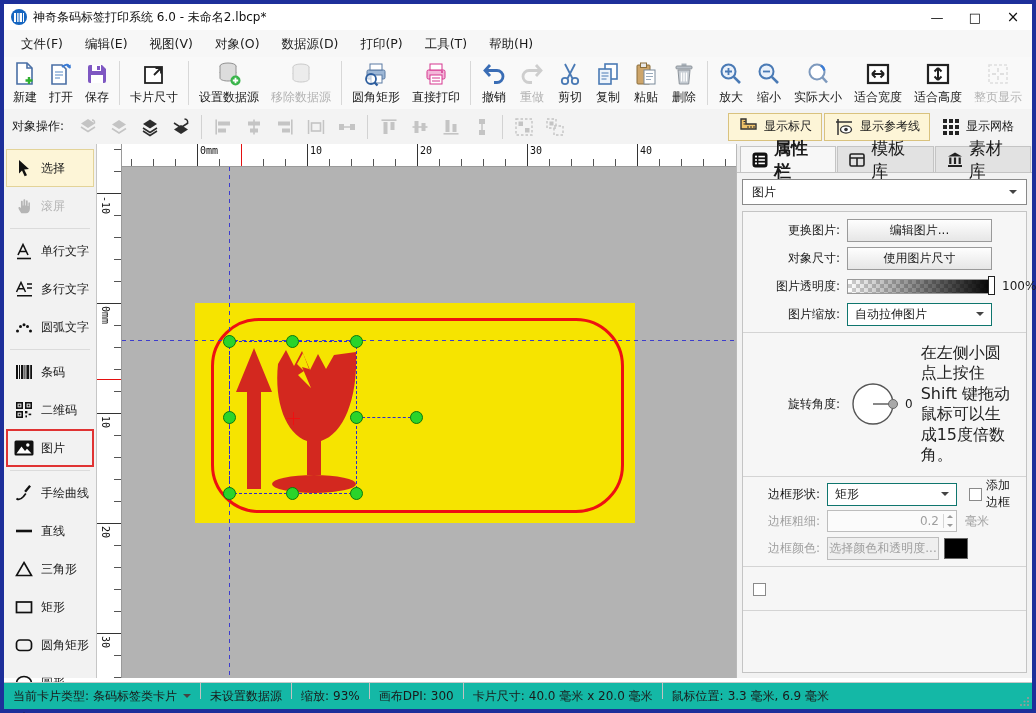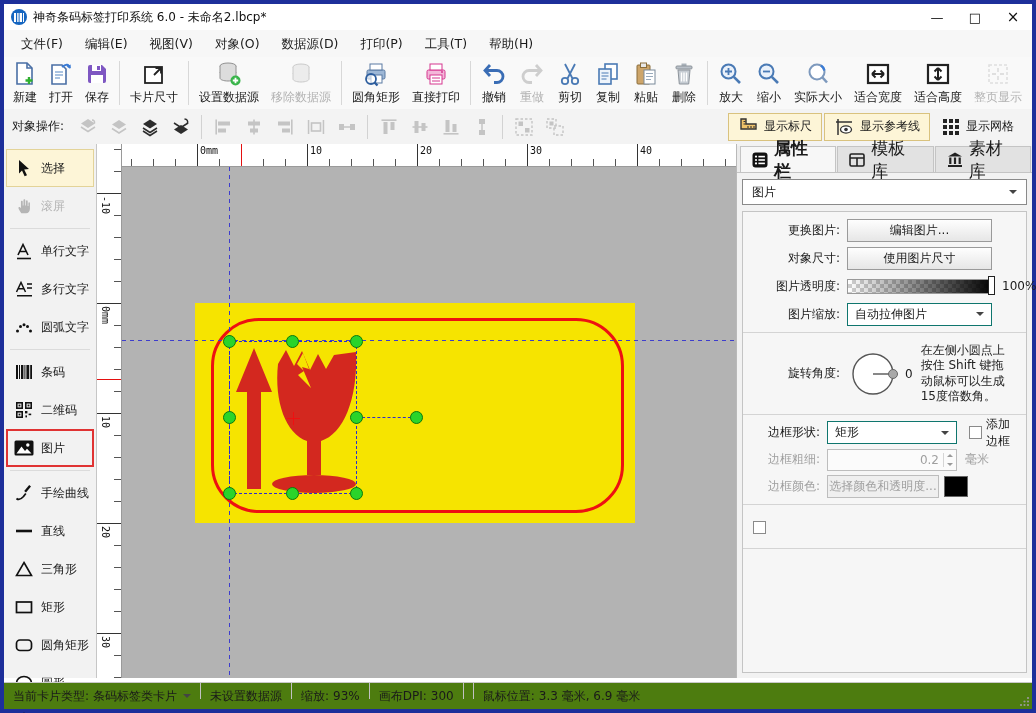--- a/index.html
+++ b/index.html
@@ -81,32 +81,32 @@
 .plabel.dis,.dis{color:#9f9f9f}
 .pbtn{flex:none;width:145px;height:23px;background:linear-gradient(#fefefe,#e6e6e6);border:1px solid #9a9a9a;display:flex;align-items:center;justify-content:center;box-sizing:border-box}
 .pbtn.disabled{color:#9f9f9f;background:#efefef;border-color:#bdbdbd}
 .pslider{width:145px;height:13px;border:1px solid #999;position:relative;flex:none;
   background:linear-gradient(to right,rgba(0,0,0,0),#000),conic-gradient(#cfcfcf 25%,#fff 0 50%,#cfcfcf 0 75%,#fff 0) 0 0/8px 8px}
 .shandle{position:absolute;right:-2px;top:-4px;width:7px;height:19px;background:#fff;border:1px solid #222;box-sizing:border-box}
 .pselect{height:23px;background:#fff;border:1px solid #0f766e;display:flex;align-items:center;padding:0 7px;box-sizing:border-box;flex:none}
 .w145{width:145px}.w130{width:130px}
 .rotwrap{display:flex;align-items:center;padding:6px 6px 6px 0}
 .rotdial{margin-left:2px;flex:none;display:flex;align-items:center;gap:4px}
-.hint{margin-left:8px;width:122px;font-size:12px;line-height:1.28;color:#222}
+.hint{margin-left:8px;width:122px;font-size:16px;line-height:1.28;color:#222}
 .checkbox{width:13px;height:13px;border:1px solid #8a8a8a;background:#fff;flex:none;box-sizing:border-box}
 .spin{width:130px;height:22px;border:1px solid #bdbdbd;background:#fbfbfb;display:flex;align-items:center;box-sizing:border-box;padding:0 3px}
 .spin .val{margin-left:auto;color:#9f9f9f;padding-right:4px}
 .spinarrows{display:flex;flex-direction:column;gap:2px;padding-left:3px;border-left:1px solid #d5d5d5}
 .tri-up{width:0;height:0;border:3.5px solid transparent;border-bottom-color:#9a9a9a;transform:translateY(-2px)}
 .tri-dn{width:0;height:0;border:3.5px solid transparent;border-top-color:#9a9a9a;transform:translateY(2px)}
 .swatch{width:22px;height:19px;background:#000;border:1px solid #666;margin-left:5px;flex:none}
 .dsrow{display:flex;gap:7px;padding:10px 4px 10px 4px;align-items:flex-start}
 .dstext{line-height:1.35;width:250px}
 
-.statusbar{position:absolute;left:0;right:0;top:678px;height:27px;background:#4d7c0f;border-top:1px solid #c9c9c9;display:flex;padding:0 9px;gap:9px;box-sizing:border-box}
+.statusbar{position:absolute;left:0;right:0;top:678px;height:27px;background:#14b8a6;border-top:1px solid #c9c9c9;display:flex;padding:0 9px;gap:9px;box-sizing:border-box}
 .ssep{width:1px;height:16px;background:#c2c2c2;flex:none}
 .sseg{display:flex;align-items:center;gap:4px;white-space:nowrap}
 .grip{position:absolute;right:2px;bottom:2px}
 </style>
 </head>
 <body>
 
 <div class="frame">
 
   <div class="titlebar">
@@ -874,20 +874,24 @@
     <span class="sseg">
       <span>缩放:</span>
       <span>93%</span>
     </span>
     <span class="ssep"></span>
     <span class="sseg">
       <span>画布DPI:</span>
       <span>300</span>
     </span>
     <span class="ssep"></span>
+    <span class="sseg">
+      <span>卡片尺寸:</span>
+      <span>40.0 毫米 x 20.0 毫米</span>
+    </span>
     <span class="ssep"></span>
     <span class="sseg">
       <span>鼠标位置:</span>
       <span>3.3 毫米, 6.9 毫米</span>
     </span>
     <span class="grip">
         <svg width="11" height="11" viewBox="0 0 11 11">
           <g fill="#9a9a9a">
             <circle cx="9" cy="2" r="1.1"></circle>
             <circle cx="5.5" cy="5.5" r="1.1"></circle>

